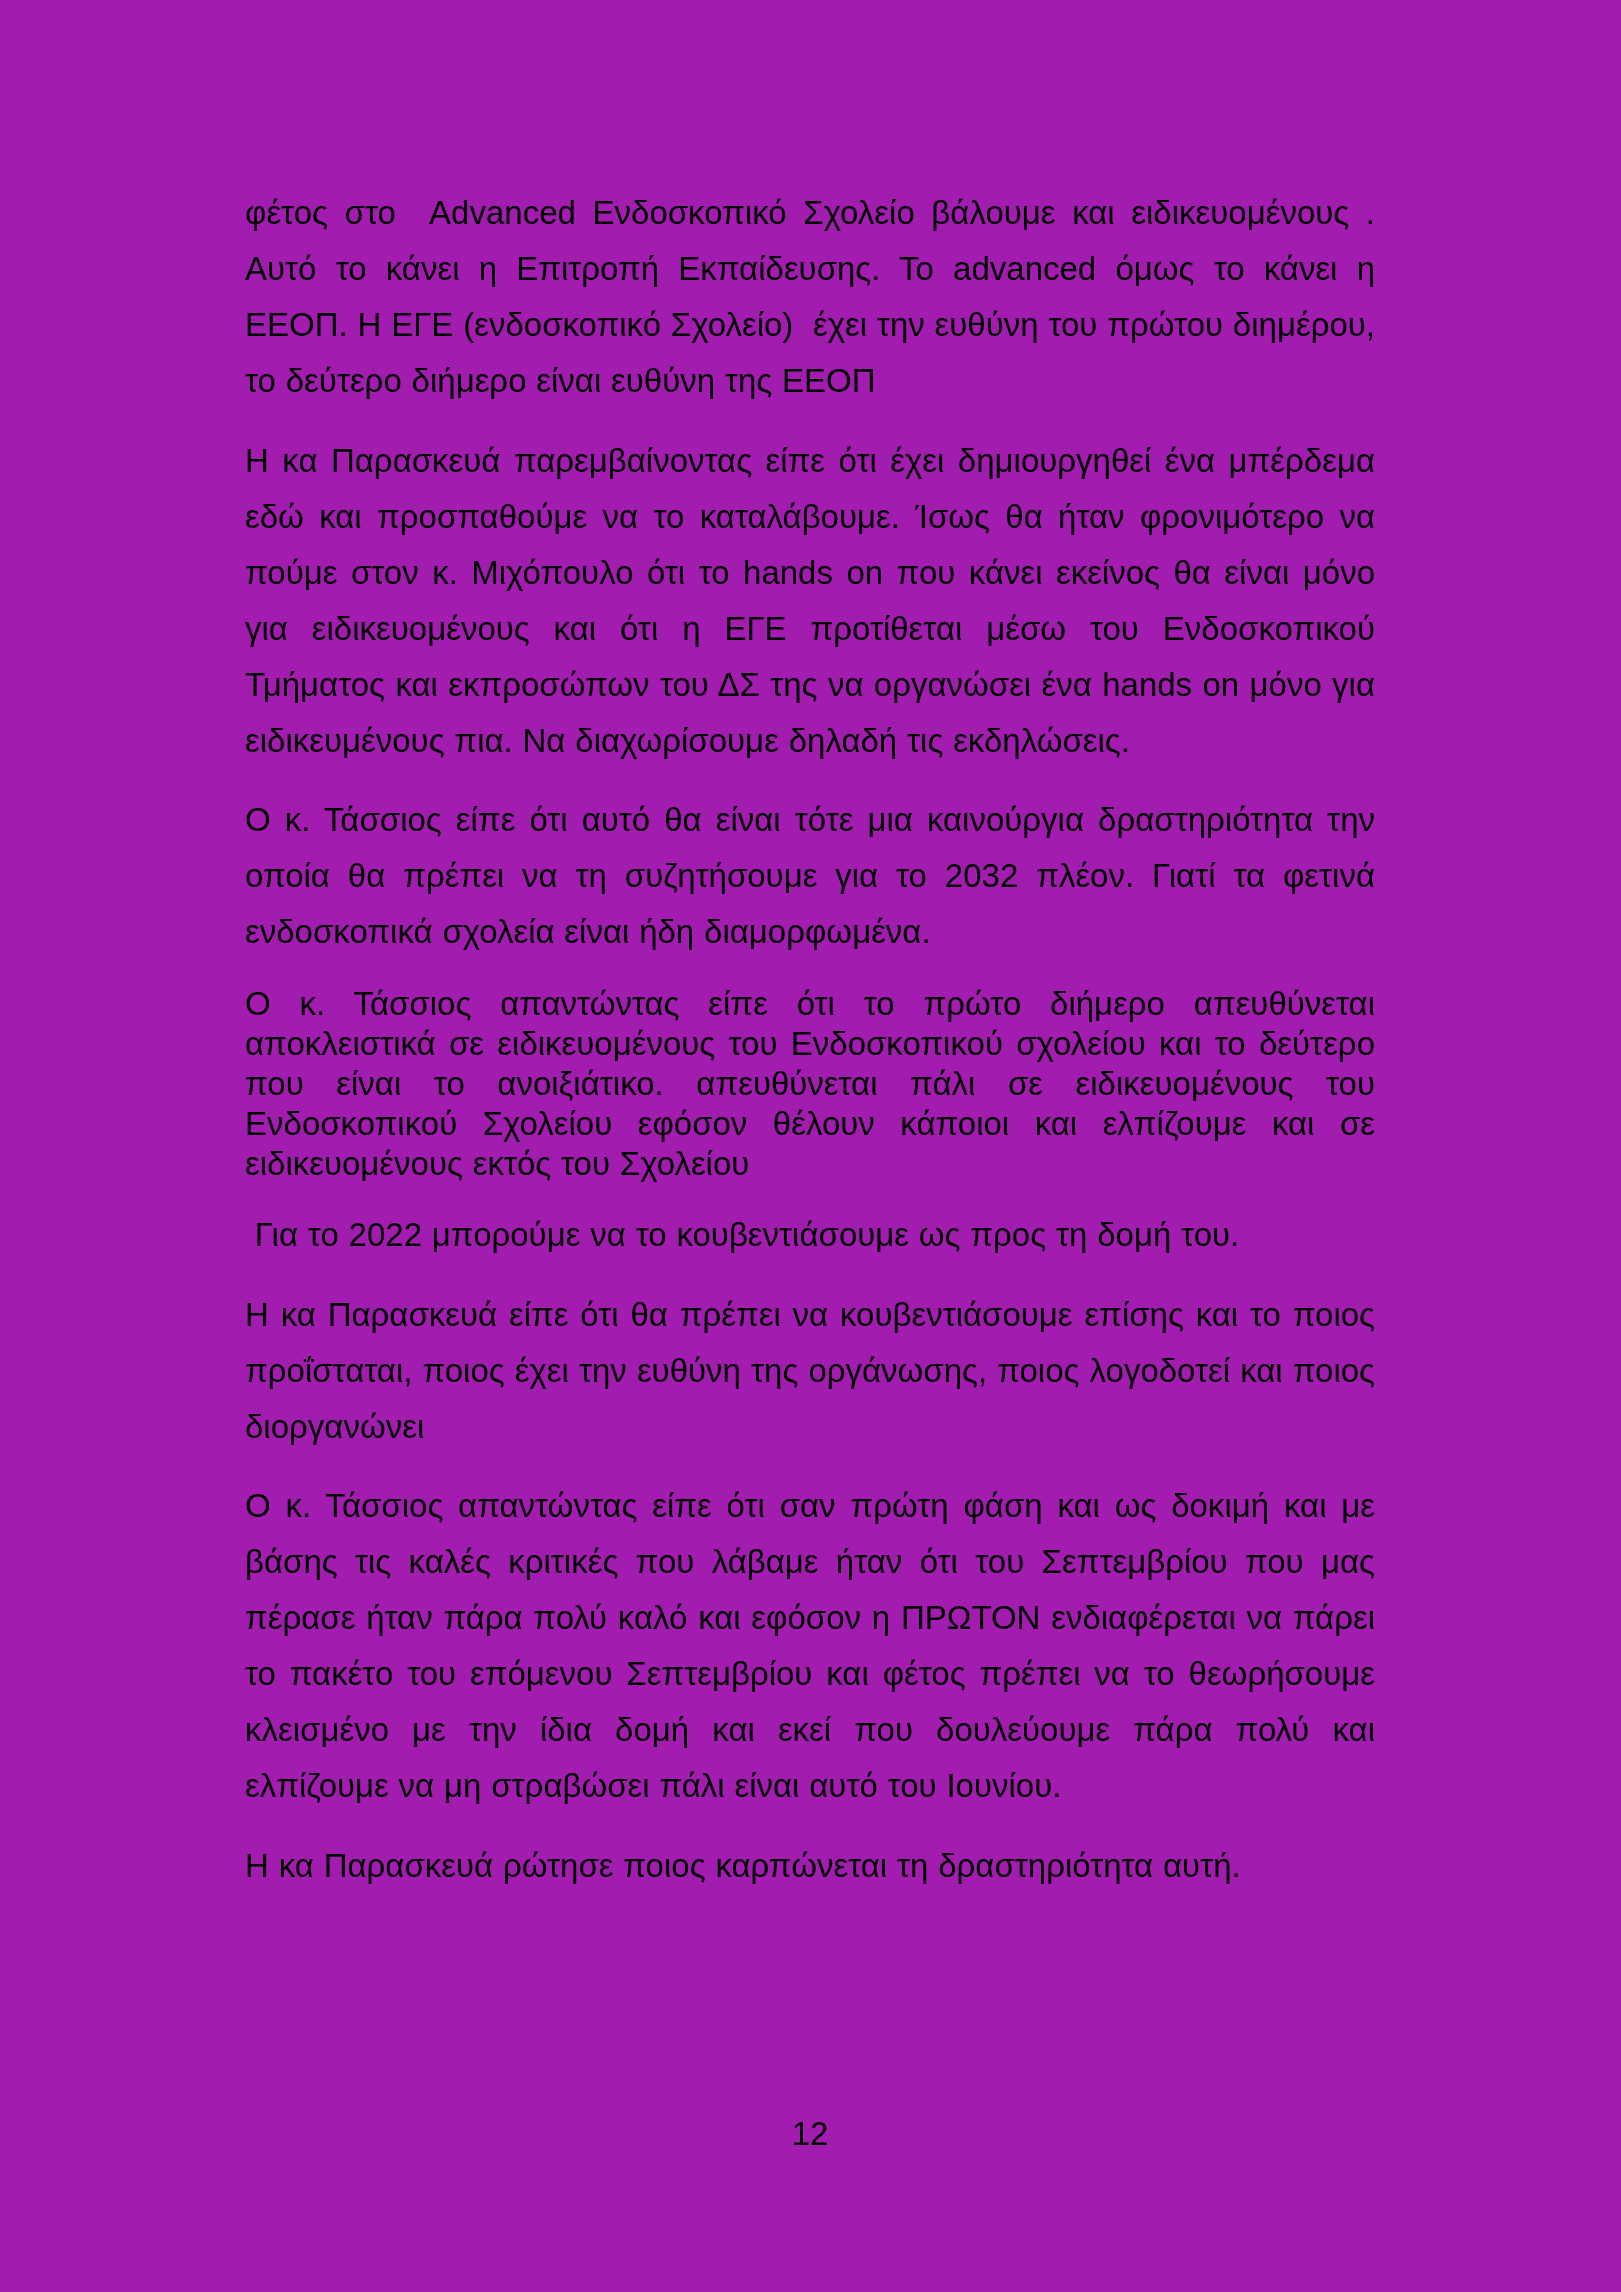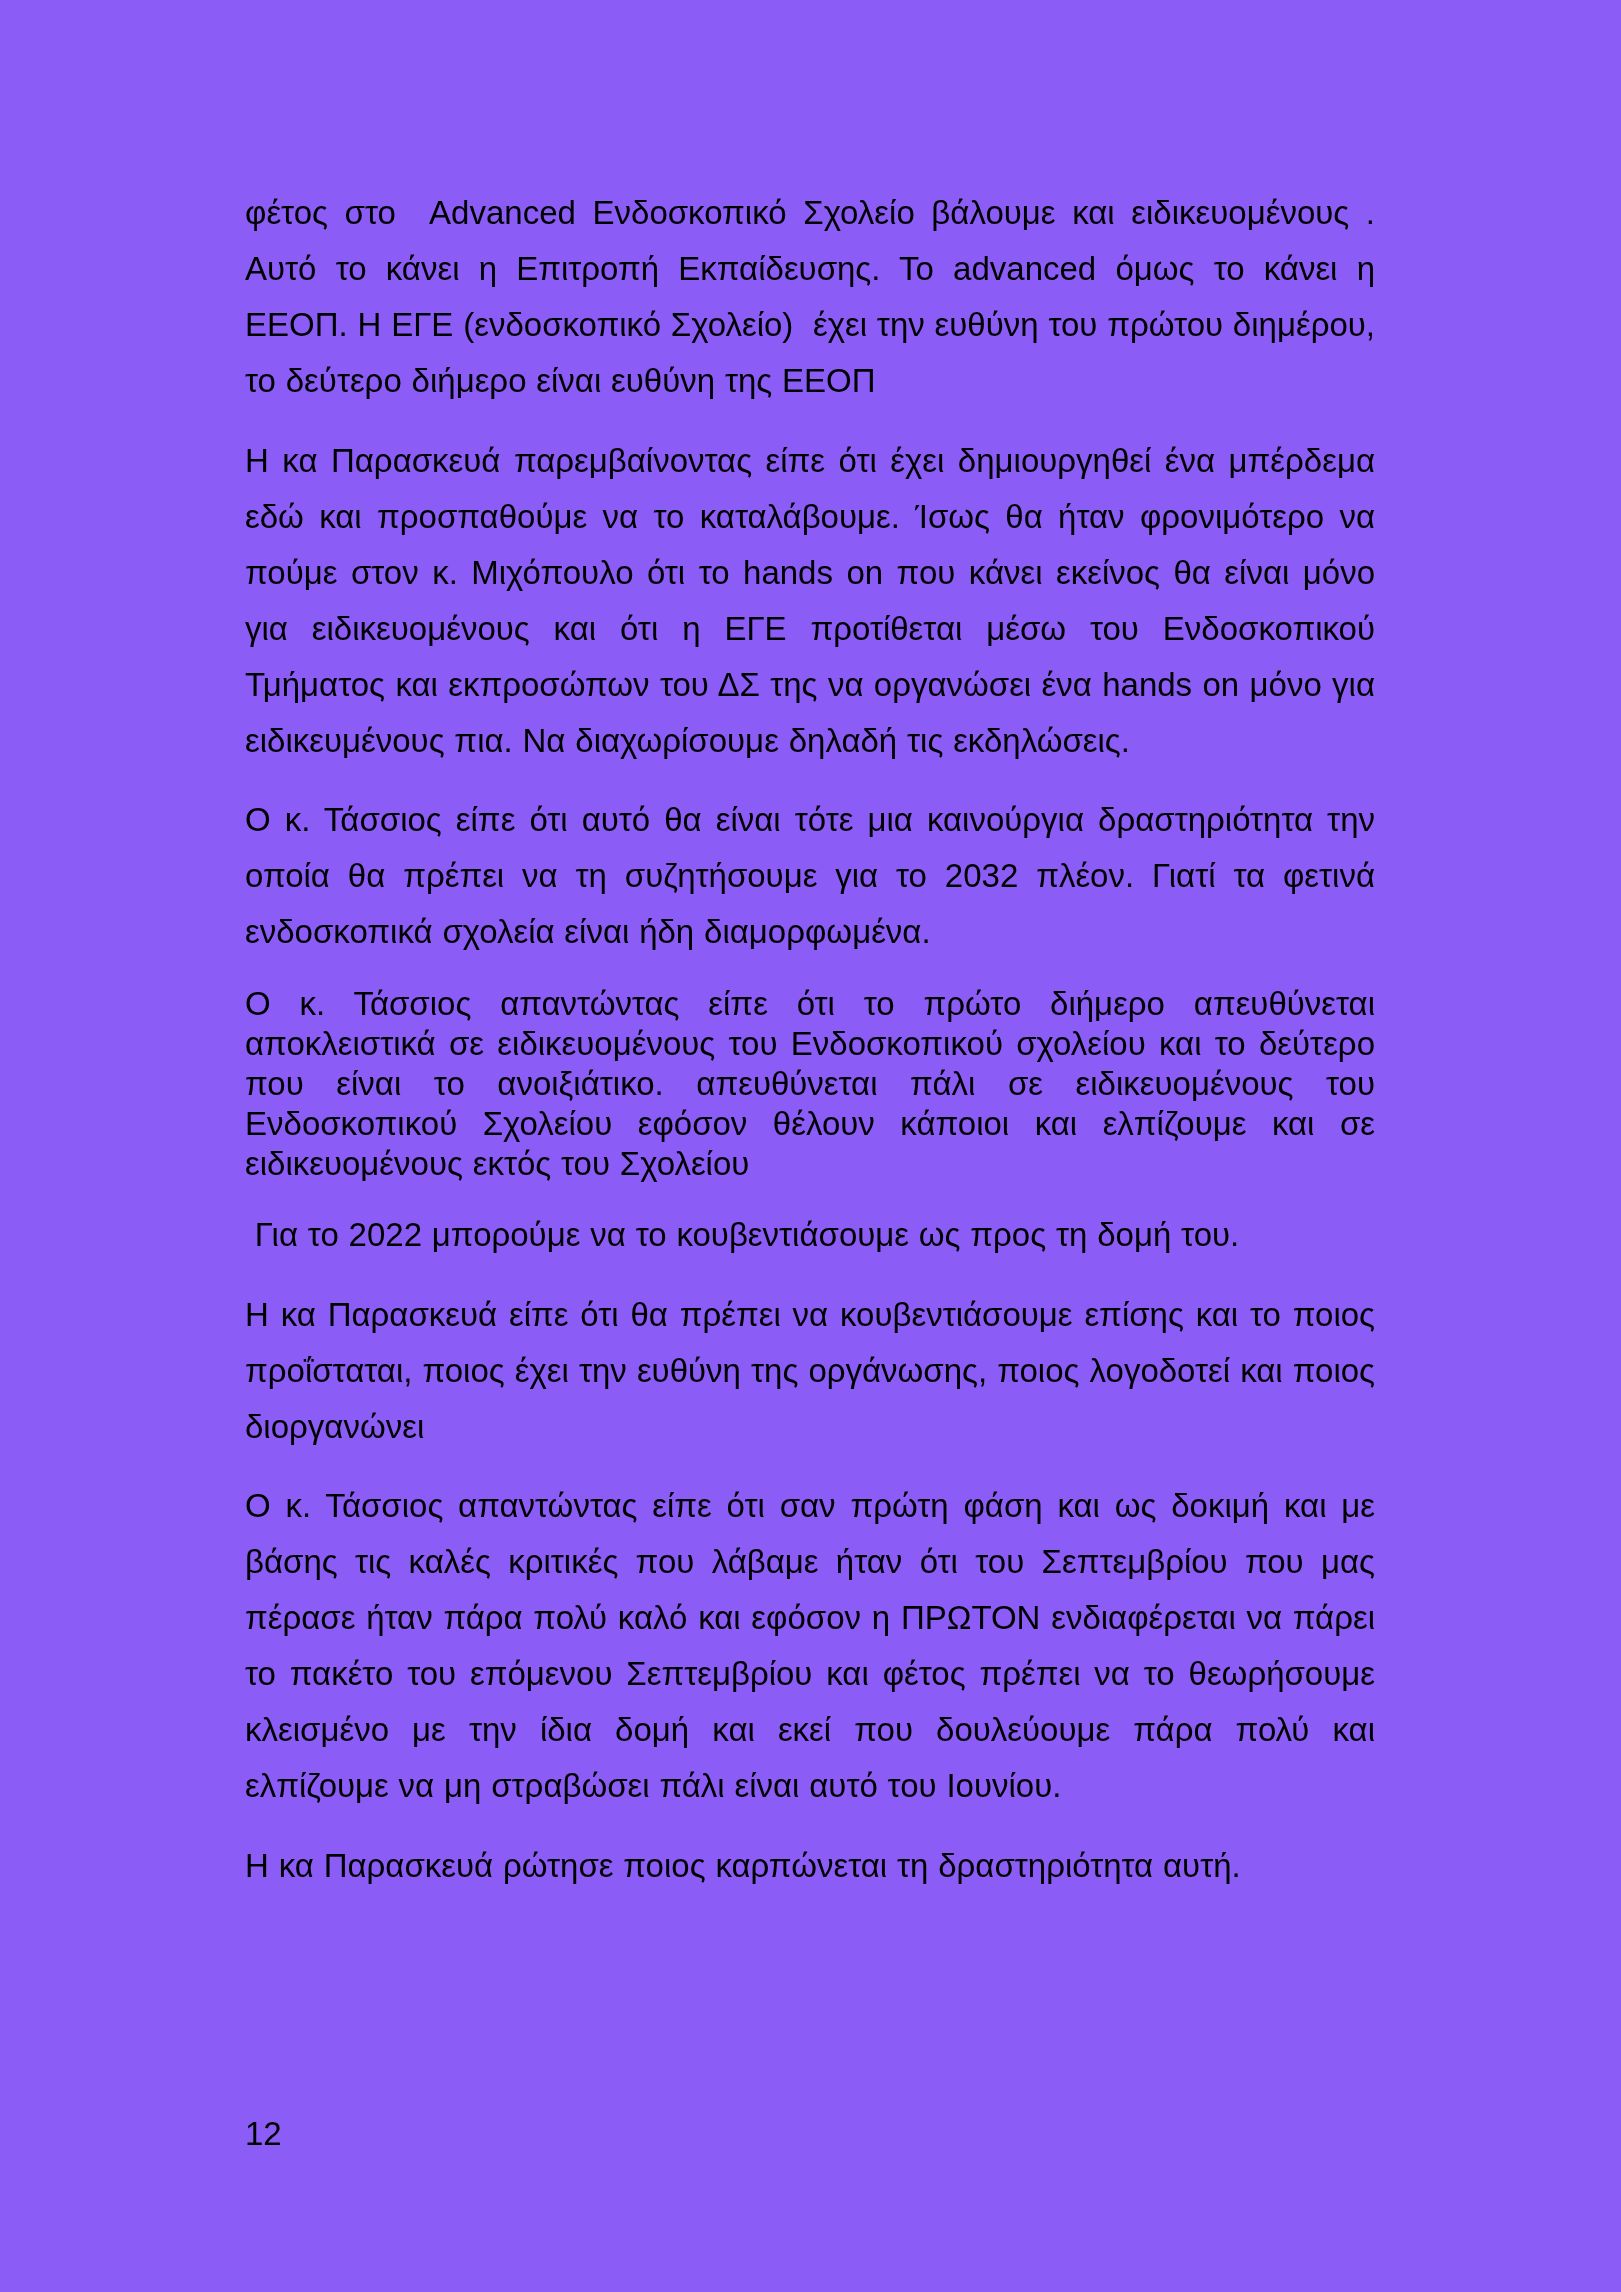--- a/index.html
+++ b/index.html
@@ -4,21 +4,21 @@
 <style>
   html, body {
     margin: 0;
     padding: 0;
     background: #ffffff;
   }
   .page {
     position: relative;
     width: 1621px;
     height: 2293px;
-    background: #8b5cf6;
+    background: #a21caf;
     color: #000000;
     font-family: "Liberation Sans", "DejaVu Sans", sans-serif;
     overflow: hidden;
   }
   .content {
     position: absolute;
     left: 245px;
     top: 185px;
     width: 1130px;
   }
@@ -32,21 +32,21 @@
   }
   p.para.single {
     line-height: 40px;
     margin-top: 7px;
   }
   .pagenum {
     position: absolute;
     top: 2115px;
     left: 245px;
     width: 1130px;
-    text-align: left;
+    text-align: center;
     font-size: 33px;
     line-height: 37px;
   }
 </style>
 </head>
 <body>
 
 <div class="page">
   <div class="content">
     <p class="para">φέτος στο  Advanced Ενδοσκοπικό Σχολείο βάλουμε και ειδικευομένους . Αυτό το κάνει η Επιτροπή Εκπαίδευσης. Το advanced όμως το κάνει η ΕΕΟΠ. Η ΕΓΕ (ενδοσκοπικό Σχολείο)  έχει την ευθύνη του πρώτου διημέρου, το δεύτερο διήμερο είναι ευθύνη της ΕΕΟΠ</p>

